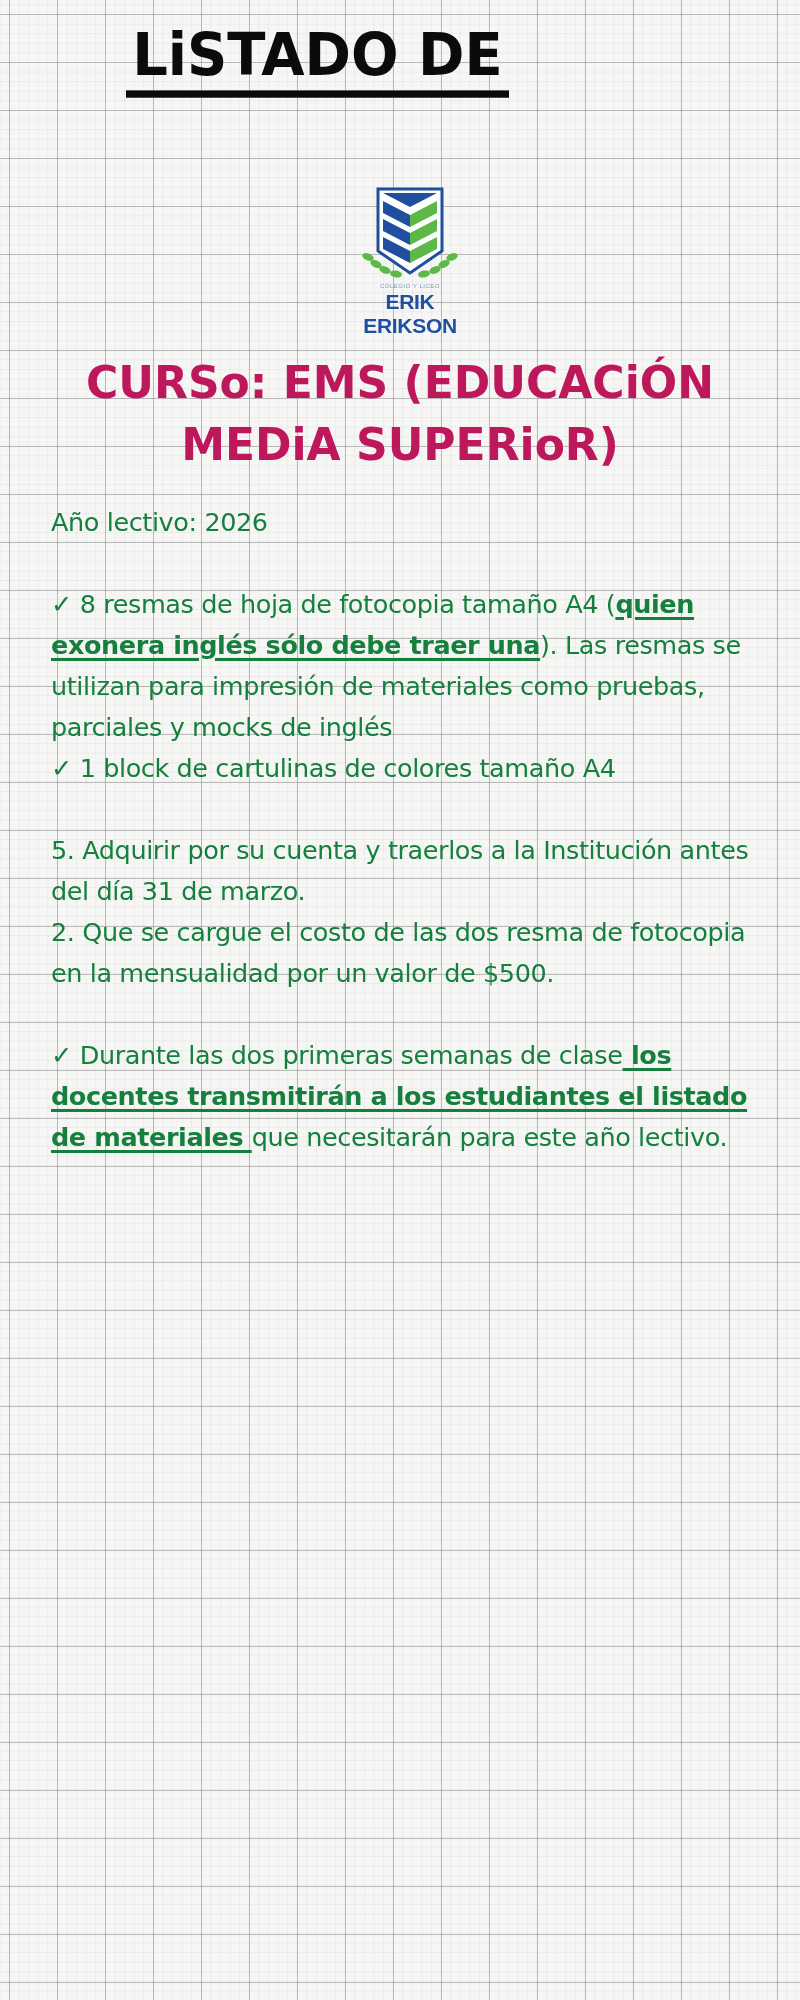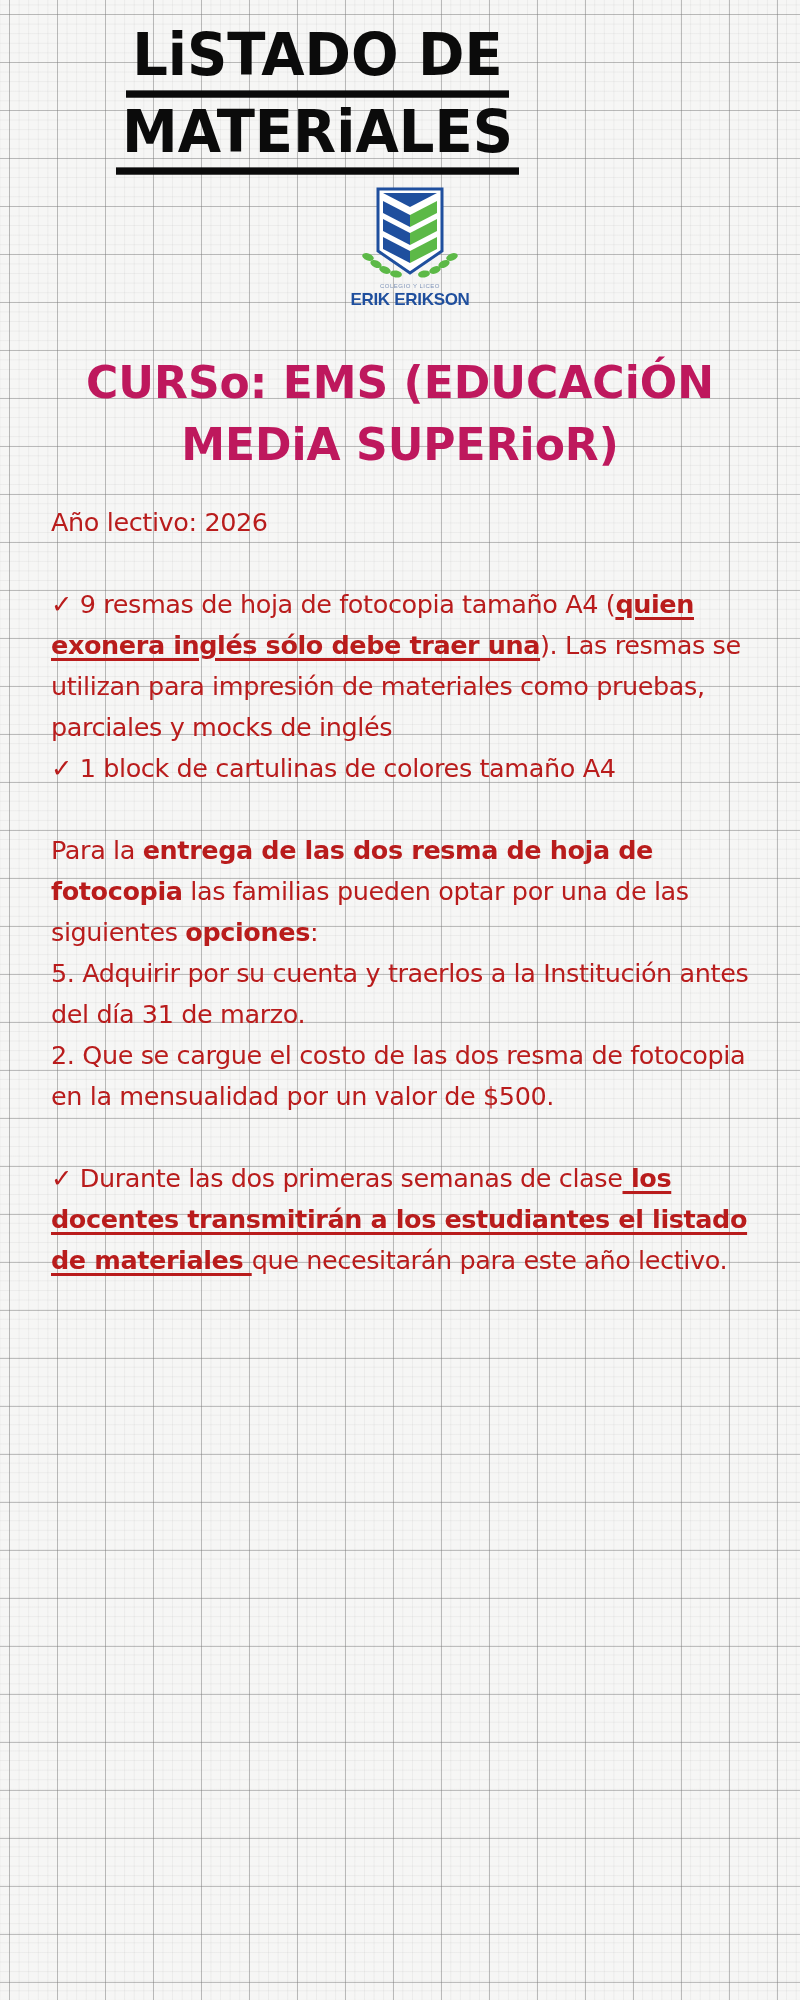--- a/index.html
+++ b/index.html
@@ -54,21 +54,21 @@
       position: absolute; top: 98px; left: 0; width: 140px;
       text-align: center;
       font-family: "Liberation Sans", sans-serif;
       font-size: 6px; color: #7f93b8; letter-spacing: 0.5px;
     }
     .logo-name {
       position: absolute; top: 105px; left: 0; width: 140px;
       text-align: center;
       font-family: "Liberation Sans", sans-serif;
       font-weight: bold;
-      font-size: 17px; color: #1f4f9e; letter-spacing: -0.3px;
+      font-size: 21px; color: #1f4f9e; letter-spacing: -0.3px;
     }
 
     
     .course {
       position: absolute;
       left: 80px; width: 640px;
       text-align: center;
       font-family: "DejaVu Sans", sans-serif;
       font-weight: bold;
       font-size: 44px;
@@ -78,38 +78,35 @@
     }
 
     
     .body {
       position: absolute;
       left: 51px; top: 502px;
       width: 730px;
       font-family: "DejaVu Sans", sans-serif;
       font-size: 25.5px;
       line-height: 41px;
-      color: #b91c1c;
+      color: #15803d;
       letter-spacing: -0.4px;
     }
     .body p { margin: 0; }
     .body .blank { height: 41px; }
     .b { font-weight: bold; }
     .bu { font-weight: bold; text-decoration: underline; text-decoration-thickness: 3px; text-underline-offset: 4px; }
   </style>
 </head>
 <body>
 
 <div class="page">
 
   <div class="title title-1">
     <span class="title-line">LiSTADO DE</span>
-  </div>
-  <div class="title title-2">
-    <span class="title-line">MATERiALES</span>
   </div>
 
   <div class="logo">
     <svg width="96" height="98" viewBox="0 0 96 98">
 
       <g fill="#5cb947">
         <ellipse cx="6" cy="72" rx="6" ry="3.5" transform="rotate(20 6 72)"></ellipse>
         <ellipse cx="14" cy="79" rx="6" ry="3.5" transform="rotate(25 14 79)"></ellipse>
         <ellipse cx="23" cy="85" rx="6" ry="3.5" transform="rotate(20 23 85)"></ellipse>
         <ellipse cx="34" cy="89" rx="6" ry="3.5" transform="rotate(10 34 89)"></ellipse>
@@ -136,23 +133,22 @@
   </div>
 
   <div class="course">
     <div>CURSo: EMS (EDUCACiÓN</div>
     <div>MEDiA SUPERioR)</div>
   </div>
 
   <div class="body">
     <p>Año lectivo: 2026</p>
     <div class="blank"></div>
-    <p><span>✓ 9 resmas de hoja de fotocopia tamaño A4 (</span><span class="bu">quien exonera inglés sólo debe traer una</span><span>). Las resmas se utilizan para impresión de materiales como pruebas, parciales y mocks de inglés</span></p>
+    <p><span>✓ 8 resmas de hoja de fotocopia tamaño A4 (</span><span class="bu">quien exonera inglés sólo debe traer una</span><span>). Las resmas se utilizan para impresión de materiales como pruebas, parciales y mocks de inglés</span></p>
     <p>✓ 1 block de cartulinas de colores tamaño A4</p>
     <div class="blank"></div>
-    <p><span>Para la </span><span class="b">entrega de las dos resma de hoja de fotocopia</span><span> las familias pueden optar por una de las siguientes </span><span class="b">opciones</span><span>:</span></p>
     <p>5. Adquirir por su cuenta y traerlos a la Institución antes del día 31 de marzo.</p>
     <p>2. Que se cargue el costo de las dos resma de fotocopia en la mensualidad por un valor de $500.</p>
     <div class="blank"></div>
     <p><span>✓ Durante las dos primeras semanas de clase</span><span class="bu"> los docentes transmitirán a los estudiantes el listado de materiales </span><span>que necesitarán para este año lectivo.</span></p>
   </div>
 
 </div>
 
 </body></html>

